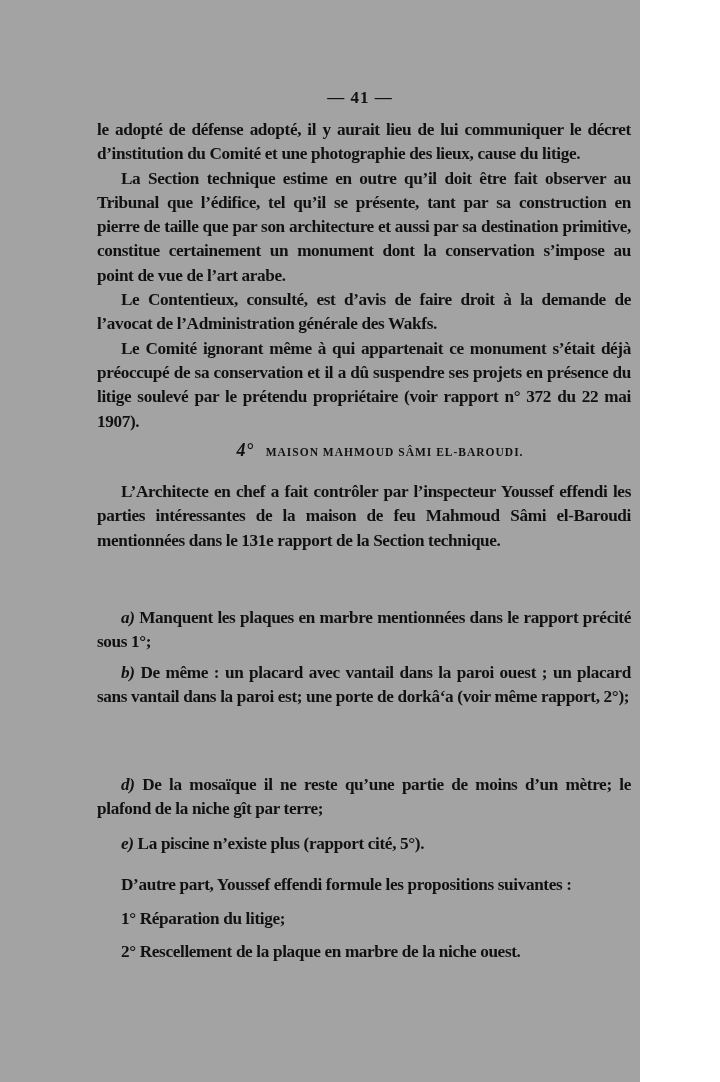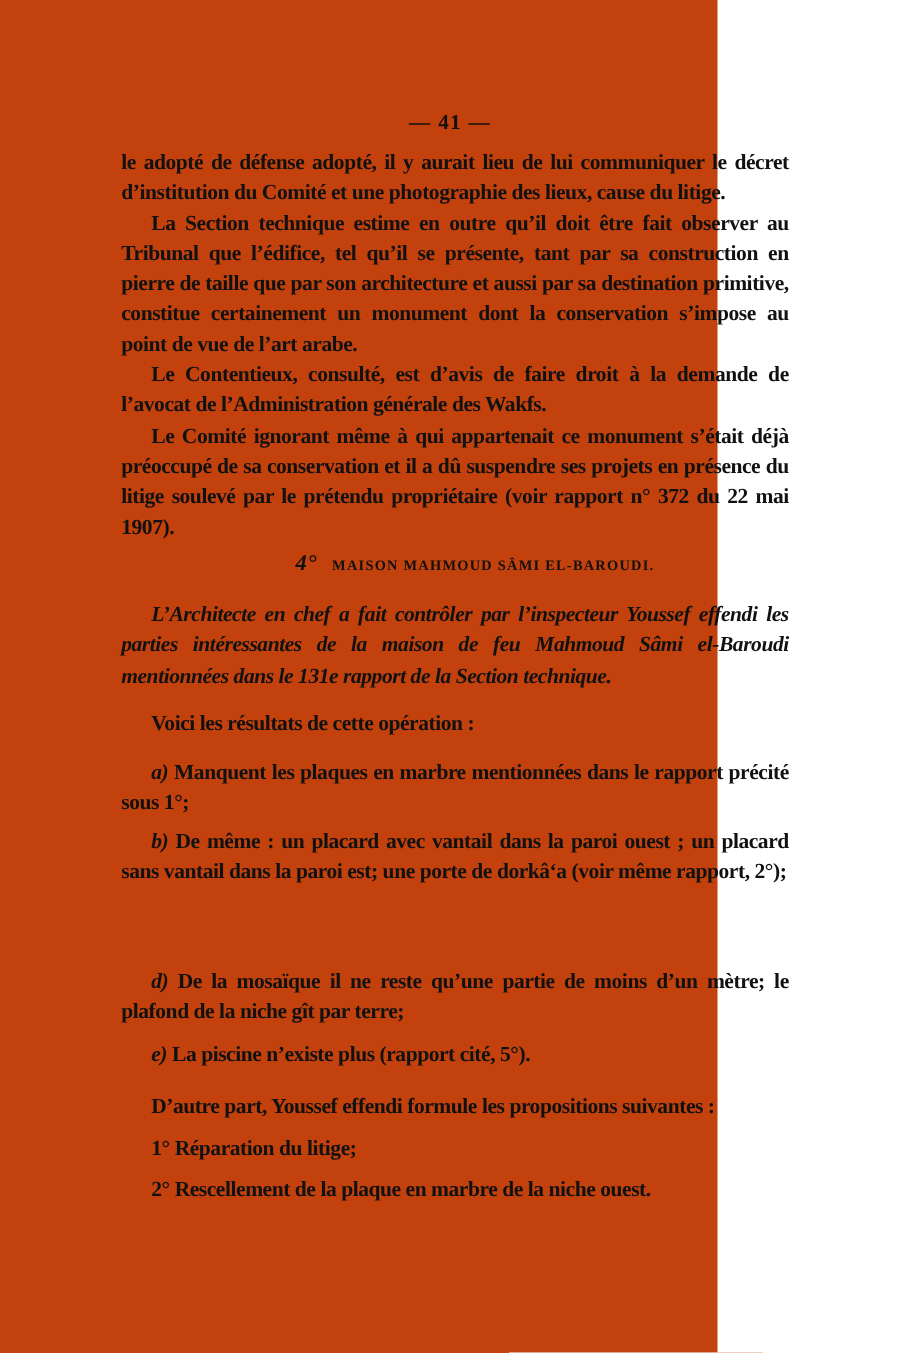--- a/index.html
+++ b/index.html
@@ -11,22 +11,22 @@
       width: 720px;
       height: 1082px;
       position: relative;
       overflow: hidden;
       font-family: "Liberation Serif", "DejaVu Serif", serif;
       color: #111111;
     }
     .page {
       position: absolute;
       left: 0; top: 0;
-      width: 574px; height: 1082px;
-      background: #c2410c;
+      width: 640px; height: 1082px;
+      background: #a3a3a3;
     }
     .page-number {
       position: absolute;
       top: 88px;
       left: 0;
       width: 720px;
       text-align: center;
       font-size: 17px;
       font-weight: bold;
       letter-spacing: 1px;
@@ -82,27 +82,24 @@
     <p class="indent">Le Contentieux, consulté, est d’avis de faire droit à la demande de l’avocat de l’Administration générale des Wakfs.</p>
     <p class="indent">Le Comité ignorant même à qui appartenait ce monument s’était déjà préoccupé de sa conservation et il a dû suspendre ses projets en présence du litige soulevé par le prétendu propriétaire (voir rapport n° 372 du 22 mai 1907).</p>
   </div>
 
   <div class="heading" style="top:440px;padding-left:20px;">
     <span class="num">4°</span>
     <span>&nbsp;</span>
     <span class="smallcaps">MAISON MAHMOUD SÂMI EL-BAROUDI.</span>
   </div>
 
-  <div class="text-block" style="top:480px;font-style:italic;">
+  <div class="text-block" style="top:480px;">
     <p class="indent">L’Architecte en chef a fait contrôler par l’inspecteur Youssef effendi les parties intéressantes de la maison de feu Mahmoud Sâmi el-Baroudi mentionnées dans le 131e rapport de la Section technique.</p>
   </div>
 
-  <div class="text-block" style="top:567px;">
-    <p class="indent">Voici les résultats de cette opération :</p>
-  </div>
 
   <div class="text-block" style="top:606px;">
     <p class="indent"><span class="item-letter">a)</span> <span>Manquent les plaques en marbre mentionnées dans le rapport précité sous 1°;</span></p>
   </div>
 
   <div class="text-block" style="top:661px;">
     <p class="indent"><span class="item-letter">b)</span> <span>De même : un placard avec vantail dans la paroi ouest ; un placard sans vantail dans la paroi est; une porte de dorkâ‘a (voir même rapport, 2°);</span></p>
   </div>
 
 

